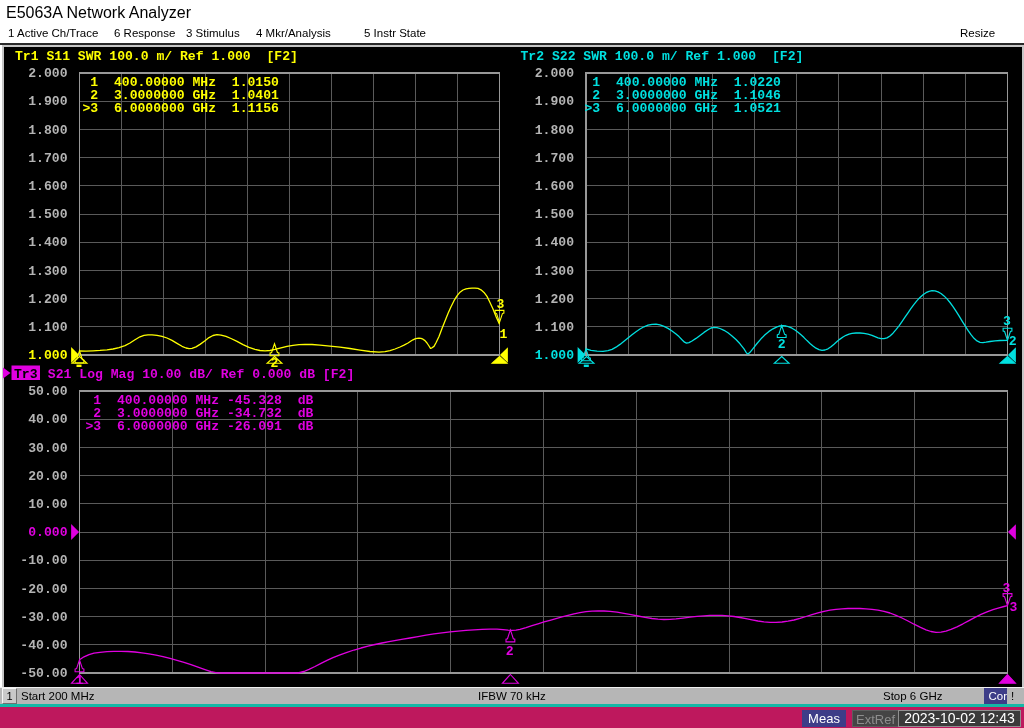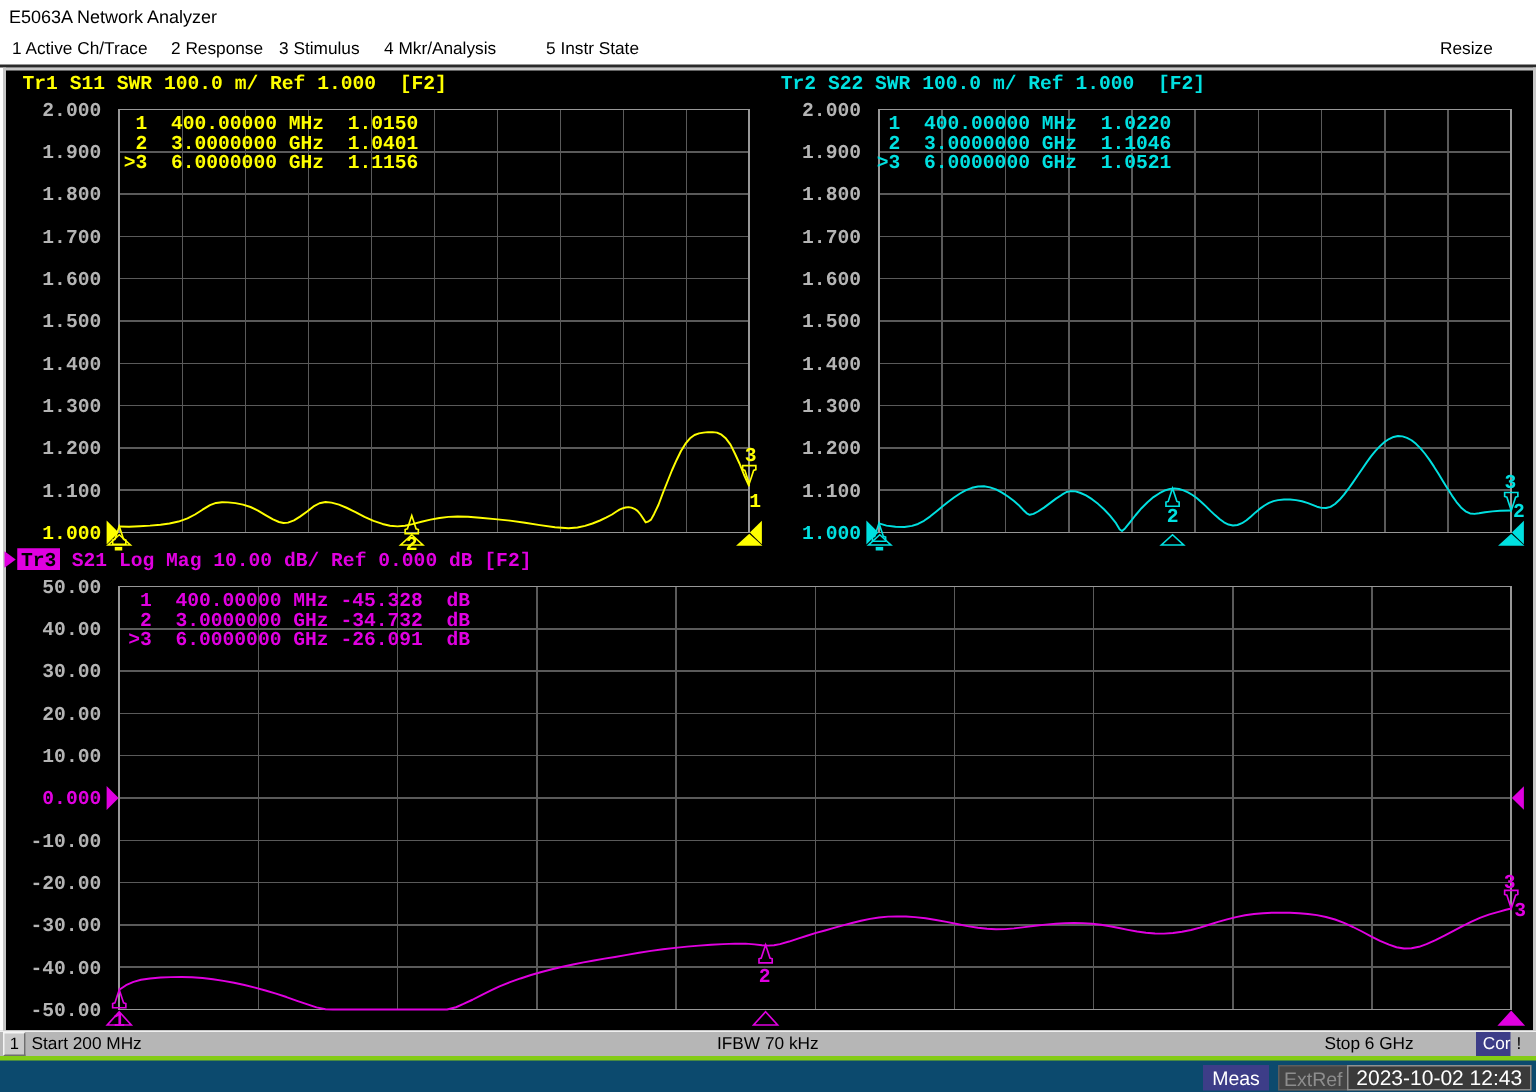--- a/index.html
+++ b/index.html
@@ -1,46 +1,46 @@
 <!DOCTYPE html>
 <html><head>
 <meta charset="utf-8">
 <style>
 * { margin:0; padding:0; box-sizing:border-box; }
 html,body { width:1024px; height:728px; background:#ffffff; overflow:hidden;
   font-family:"Liberation Sans", sans-serif; }
 #page { position:relative; width:1024px; height:728px; background:#ffffff; }
 .abs { position:absolute; }
-#titlebar { left:6px; top:4px; font-size:12px; color:#000; }
+#titlebar { left:6px; top:4px; font-size:16px; color:#000; }
 .menu { top:27px; font-size:11.5px; color:#000; }
 #menuline { left:0; top:43px; width:1024px; height:2px; background:#2a2a2a; }
 #screen { left:2px; top:45px; width:1022px; height:642px; background:#000;
   border-top:2px solid #c6c6c6; border-left:2px solid #c6c6c6; border-right:2px solid #c6c6c6; }
 #statusbar { left:0; top:687px; width:1024px; height:17px; background:#b6b6b6;
   border-top:1px solid #f0f0f0; font-size:11.5px; color:#000; }
 #chanbox { left:2px; top:688px; width:15px; height:16px; background:#c9c9c9;
   border-top:1px solid #f4f4f4; border-left:1px solid #f4f4f4;
   border-right:1px solid #6f6f6f; border-bottom:1px solid #6f6f6f;
   text-align:center; font-size:11px; line-height:14px; color:#000; }
 .sbtxt { top:689.5px; font-size:11.5px; color:#000; }
 #corbox { left:984px; top:688px; width:23px; height:16px; background:#3d3d88;
   color:#fff; text-align:right; font-size:11.5px; line-height:16px; }
-#bottombar { left:0; top:704px; width:1024px; height:24px; background:#0c4a6e;
-  border-top:3px solid #84cc16; }
+#bottombar { left:0; top:704px; width:1024px; height:24px; background:#be185d;
+  border-top:3px solid #14b8a6; }
 .bbox { position:absolute; top:3px; height:17px; font-size:13px; text-align:center; }
 #measbox { left:802px; width:44px; background:#3d3d88; color:#fff; line-height:17px; }
 #extref { left:852px; width:47px; color:#8d8d8d; line-height:17px; border:1px solid #5d5d5d; background:#454545; }
 #datebox { left:898px; width:123px; background:#3a3a3a; color:#fff; line-height:15px; border:1px solid #909090; font-size:14px; }
 </style>
 </head>
 <body>
 <div id="page">
   <div class="abs" id="titlebar">E5063A Network Analyzer</div>
   <div class="abs menu" style="left:8px;">1 Active Ch/Trace</div>
-  <div class="abs menu" style="left:114px;">2 Response</div>
+  <div class="abs menu" style="left:114px;">6 Response</div>
   <div class="abs menu" style="left:186px;">3 Stimulus</div>
   <div class="abs menu" style="left:256px;">4 Mkr/Analysis</div>
   <div class="abs menu" style="left:348px;padding-left:16px;">5 Instr State</div>
   <div class="abs menu" style="left:960px;">Resize</div>
   <div class="abs" id="menuline"></div>
   <div class="abs" id="screen"></div>
   <svg class="abs" style="left:0;top:0;" width="1024" height="728" viewBox="0 0 1024 728">
 <line x1="121.5" y1="73" x2="121.5" y2="355" stroke="#5a5a5a" stroke-width="1" shape-rendering="crispEdges"></line>
 <line x1="79.5" y1="101.2" x2="499.5" y2="101.2" stroke="#5a5a5a" stroke-width="1" shape-rendering="crispEdges"></line>
 <line x1="163.5" y1="73" x2="163.5" y2="355" stroke="#5a5a5a" stroke-width="1" shape-rendering="crispEdges"></line>

